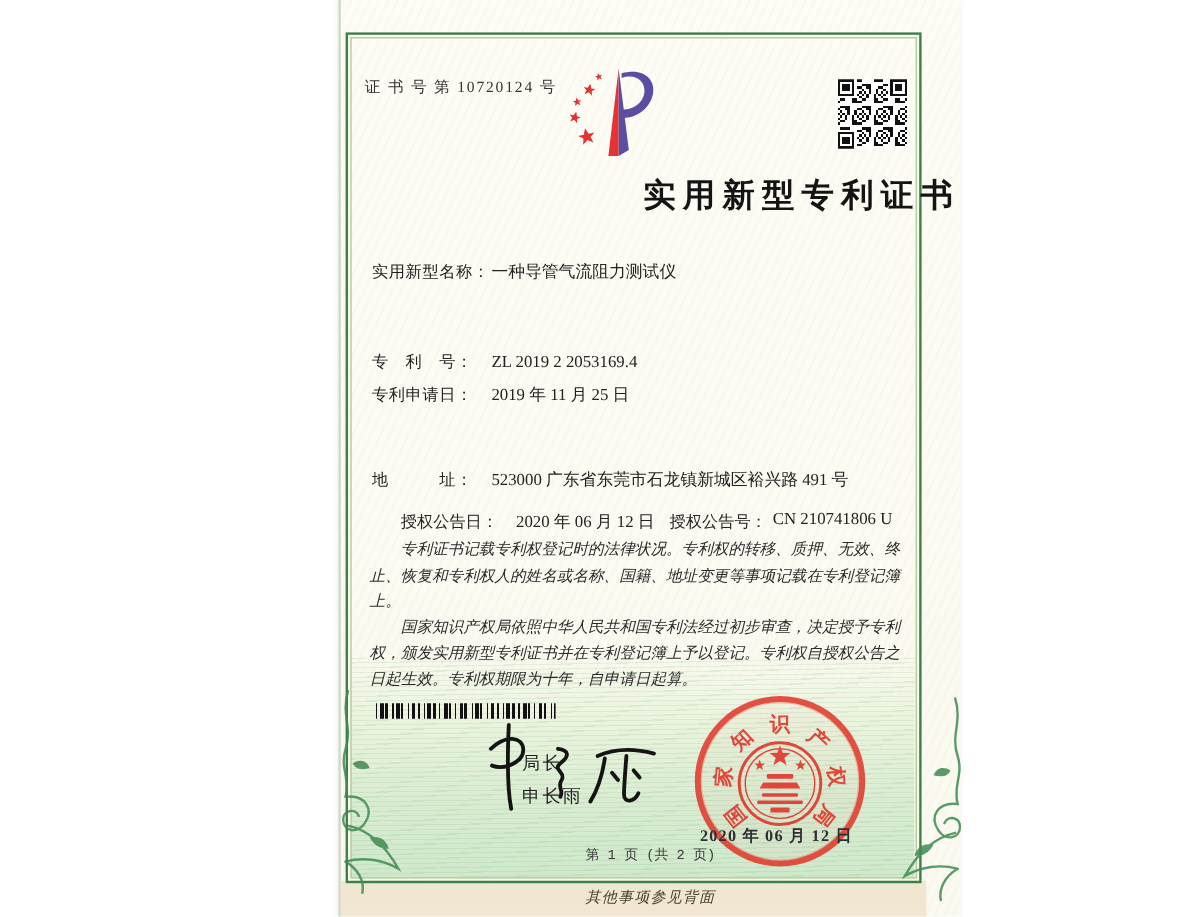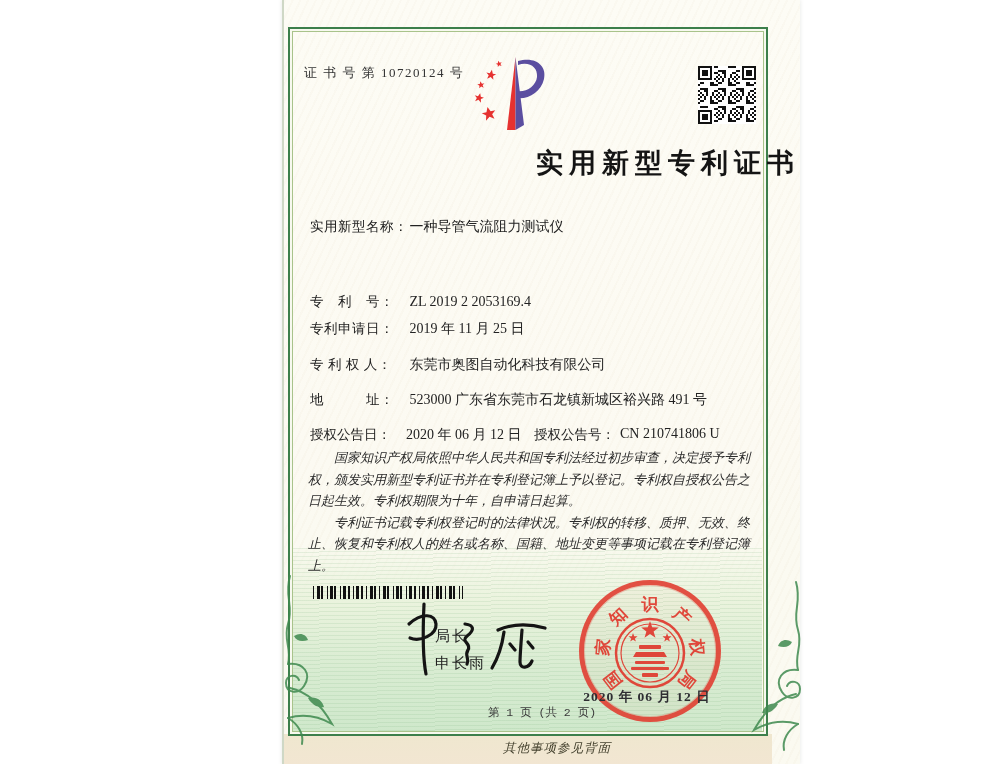--- a/index.html
+++ b/index.html
@@ -42,21 +42,21 @@
   .cert-no{position:absolute;left:20px;top:64px;font-size:13px;letter-spacing:1.5px;color:#333;z-index:3;}
   .logo{position:absolute;left:168px;top:52px;z-index:3;}
   .qr{position:absolute;left:414px;top:66px;z-index:3;}
   .title{
     position:absolute;left:0;top:145px;width:100%;text-align:right;
     font-size:27px;font-weight:700;letter-spacing:6px;color:#141414;z-index:3;
   }
   .field-row{position:absolute;left:26px;width:446px;font-size:14px;color:#222;z-index:3;white-space:nowrap;}
   .field-row .label{display:inline-block;width:96px;font-size:13.5px;letter-spacing:.5px;}
   .field-row .value{font-size:14px;}
-  .grant-row span{position:absolute;top:0;}
+  .grant-row span{position:absolute;top:0;margin-left:24px;}
   .grant-row .l1{left:0;width:96px;font-size:13.5px;}
   .grant-row .v1{left:96px;}
   .grant-row .l2{left:224px;font-size:13.5px;}
   .grant-row .v2{left:310px;}
   .notice{
     position:absolute;left:24px;top:447px;width:442px;z-index:3;
     font-style:italic;font-size:13px;line-height:21.5px;color:#2a2a2a;
     font-family:"Liberation Serif","DejaVu Serif",serif;
   }
   .notice p{margin:0;text-indent:2em;}
@@ -70,21 +70,21 @@
     border:5px solid rgba(224,58,46,.88);z-index:4;
     box-shadow:inset 0 0 0 1px rgba(224,58,46,.25);
     background:rgba(255,80,60,.03);
   }
   .seal-emblem{position:absolute;left:50%;top:50%;transform:translate(-50%,-50%);opacity:.92;}
   .seal-date{
     position:absolute;left:288px;top:688px;width:150px;text-align:center;z-index:5;
     font-size:13.5px;font-weight:700;color:#2e2e33;letter-spacing:1px;
   }
   .page-info{position:absolute;left:0;top:705px;width:100%;text-align:center;font-size:11.5px;color:#3a3a3a;z-index:3;font-family:Liberation Mono, monospace;}
-  .back-note{position:absolute;left:0;top:740px;width:100%;text-align:center;font-size:12.5px;font-style:italic;color:#45422f;z-index:3;letter-spacing:1px;margin-left:15px;}
+  .back-note{position:absolute;left:0;top:740px;width:100%;text-align:center;font-size:12.5px;font-style:italic;color:#45422f;z-index:3;letter-spacing:1px;}
   .flourish{position:absolute;z-index:5;pointer-events:none;}
   .fl-bl{left:-6px;bottom:18px;}
   .fl-br{right:-8px;bottom:12px;transform:scaleX(-1);}
 </style>
 </head>
 <body>
 
 <div class="paper">
   <div class="paper-texture"></div>
   <div class="green-band">
@@ -366,38 +366,34 @@
     <span class="value">一种导管气流阻力测试仪</span>
   </div>
   <div class="field-row" style="top:293px">
     <span class="label">专　利　号：</span>
     <span class="value">ZL 2019 2 2053169.4</span>
   </div>
   <div class="field-row" style="top:320px">
     <span class="label">专利申请日：</span>
     <span class="value">2019 年 11 月 25 日</span>
   </div>
-  <div class="field-row" style="top:356px">
-    <span class="label">专 利 权 人：</span>
-    <span class="value">东莞市奥图自动化科技有限公司</span>
-  </div>
   <div class="field-row" style="top:391px">
     <span class="label">地　　　址：</span>
     <span class="value">523000 广东省东莞市石龙镇新城区裕兴路 491 号</span>
   </div>
   <div class="field-row grant-row" style="top:426px;height:18px">
     <span class="l1">授权公告日：</span>
     <span class="v1">2020 年 06 月 12 日</span>
     <span class="l2">授权公告号：</span>
     <span class="v2">CN 210741806 U</span>
   </div>
 
   <div class="notice">
+    <p>专利证书记载专利权登记时的法律状况。专利权的转移、质押、无效、终止、恢复和专利权人的姓名或名称、国籍、地址变更等事项记载在专利登记簿上。</p>
     <p>国家知识产权局依照中华人民共和国专利法经过初步审查，决定授予专利权，颁发实用新型专利证书并在专利登记簿上予以登记。专利权自授权公告之日起生效。专利权期限为十年，自申请日起算。</p>
-    <p>专利证书记载专利权登记时的法律状况。专利权的转移、质押、无效、终止、恢复和专利权人的姓名或名称、国籍、地址变更等事项记载在专利登记簿上。</p>
   </div>
 
   <svg class="barcode" id="barcode-svg" width="150" height="13" viewBox="0 0 150 13" shape-rendering="crispEdges">
       <rect x="0" y="0" width="1" height="13" fill="#111"></rect>
       <rect x="4" y="0" width="3" height="13" fill="#111"></rect>
       <rect x="8" y="0" width="2" height="13" fill="#111"></rect>
       <rect x="14" y="0" width="1" height="13" fill="#111"></rect>
       <rect x="17" y="0" width="3" height="13" fill="#111"></rect>
       <rect x="21" y="0" width="2" height="13" fill="#111"></rect>
       <rect x="27" y="0" width="1" height="13" fill="#111"></rect>

